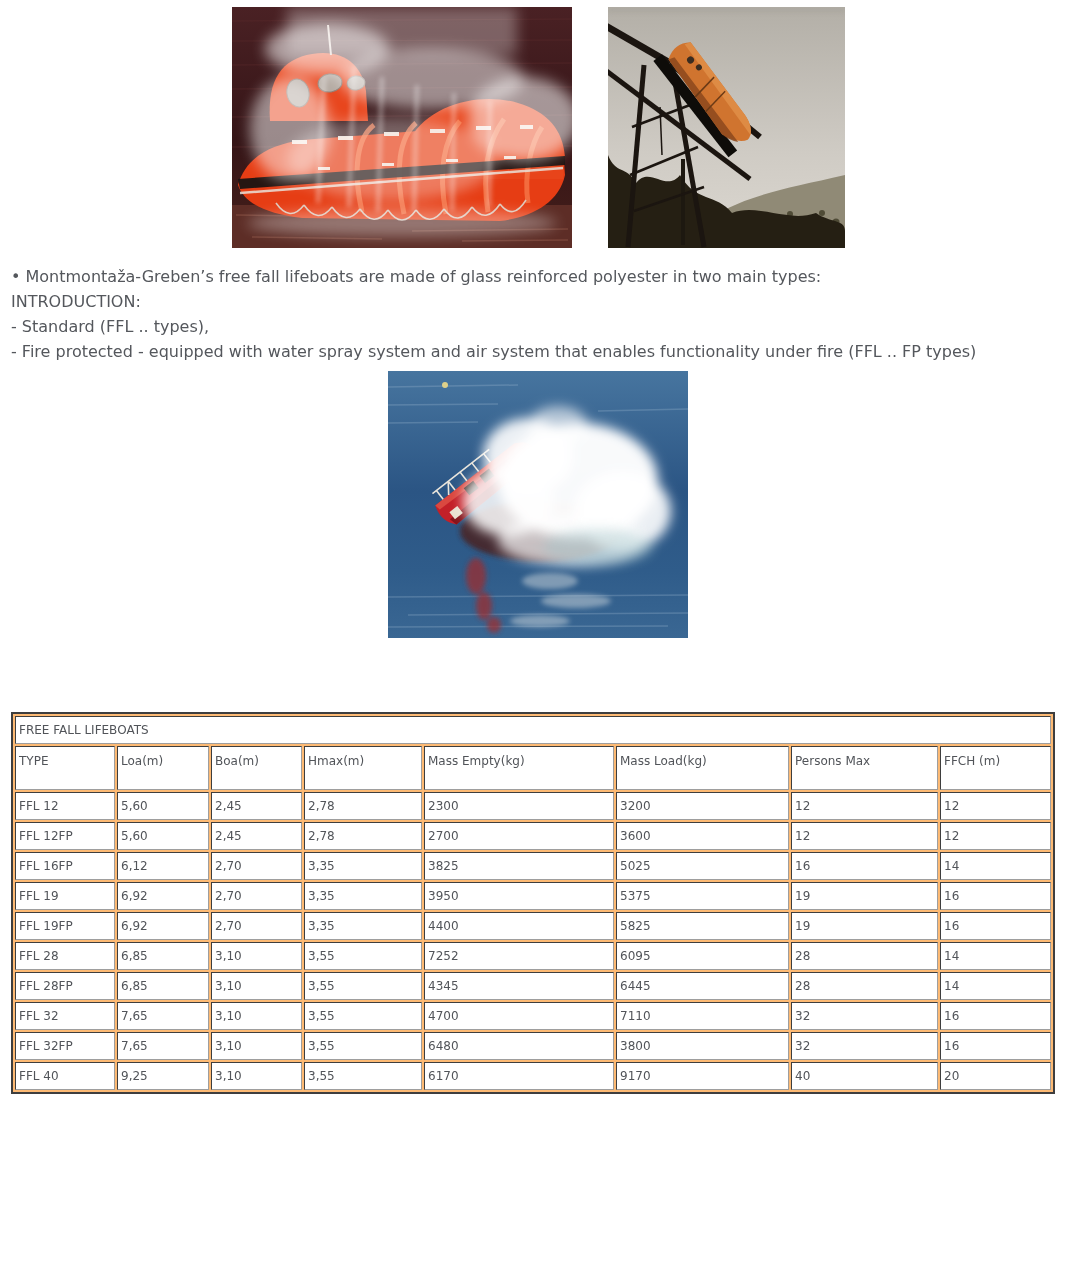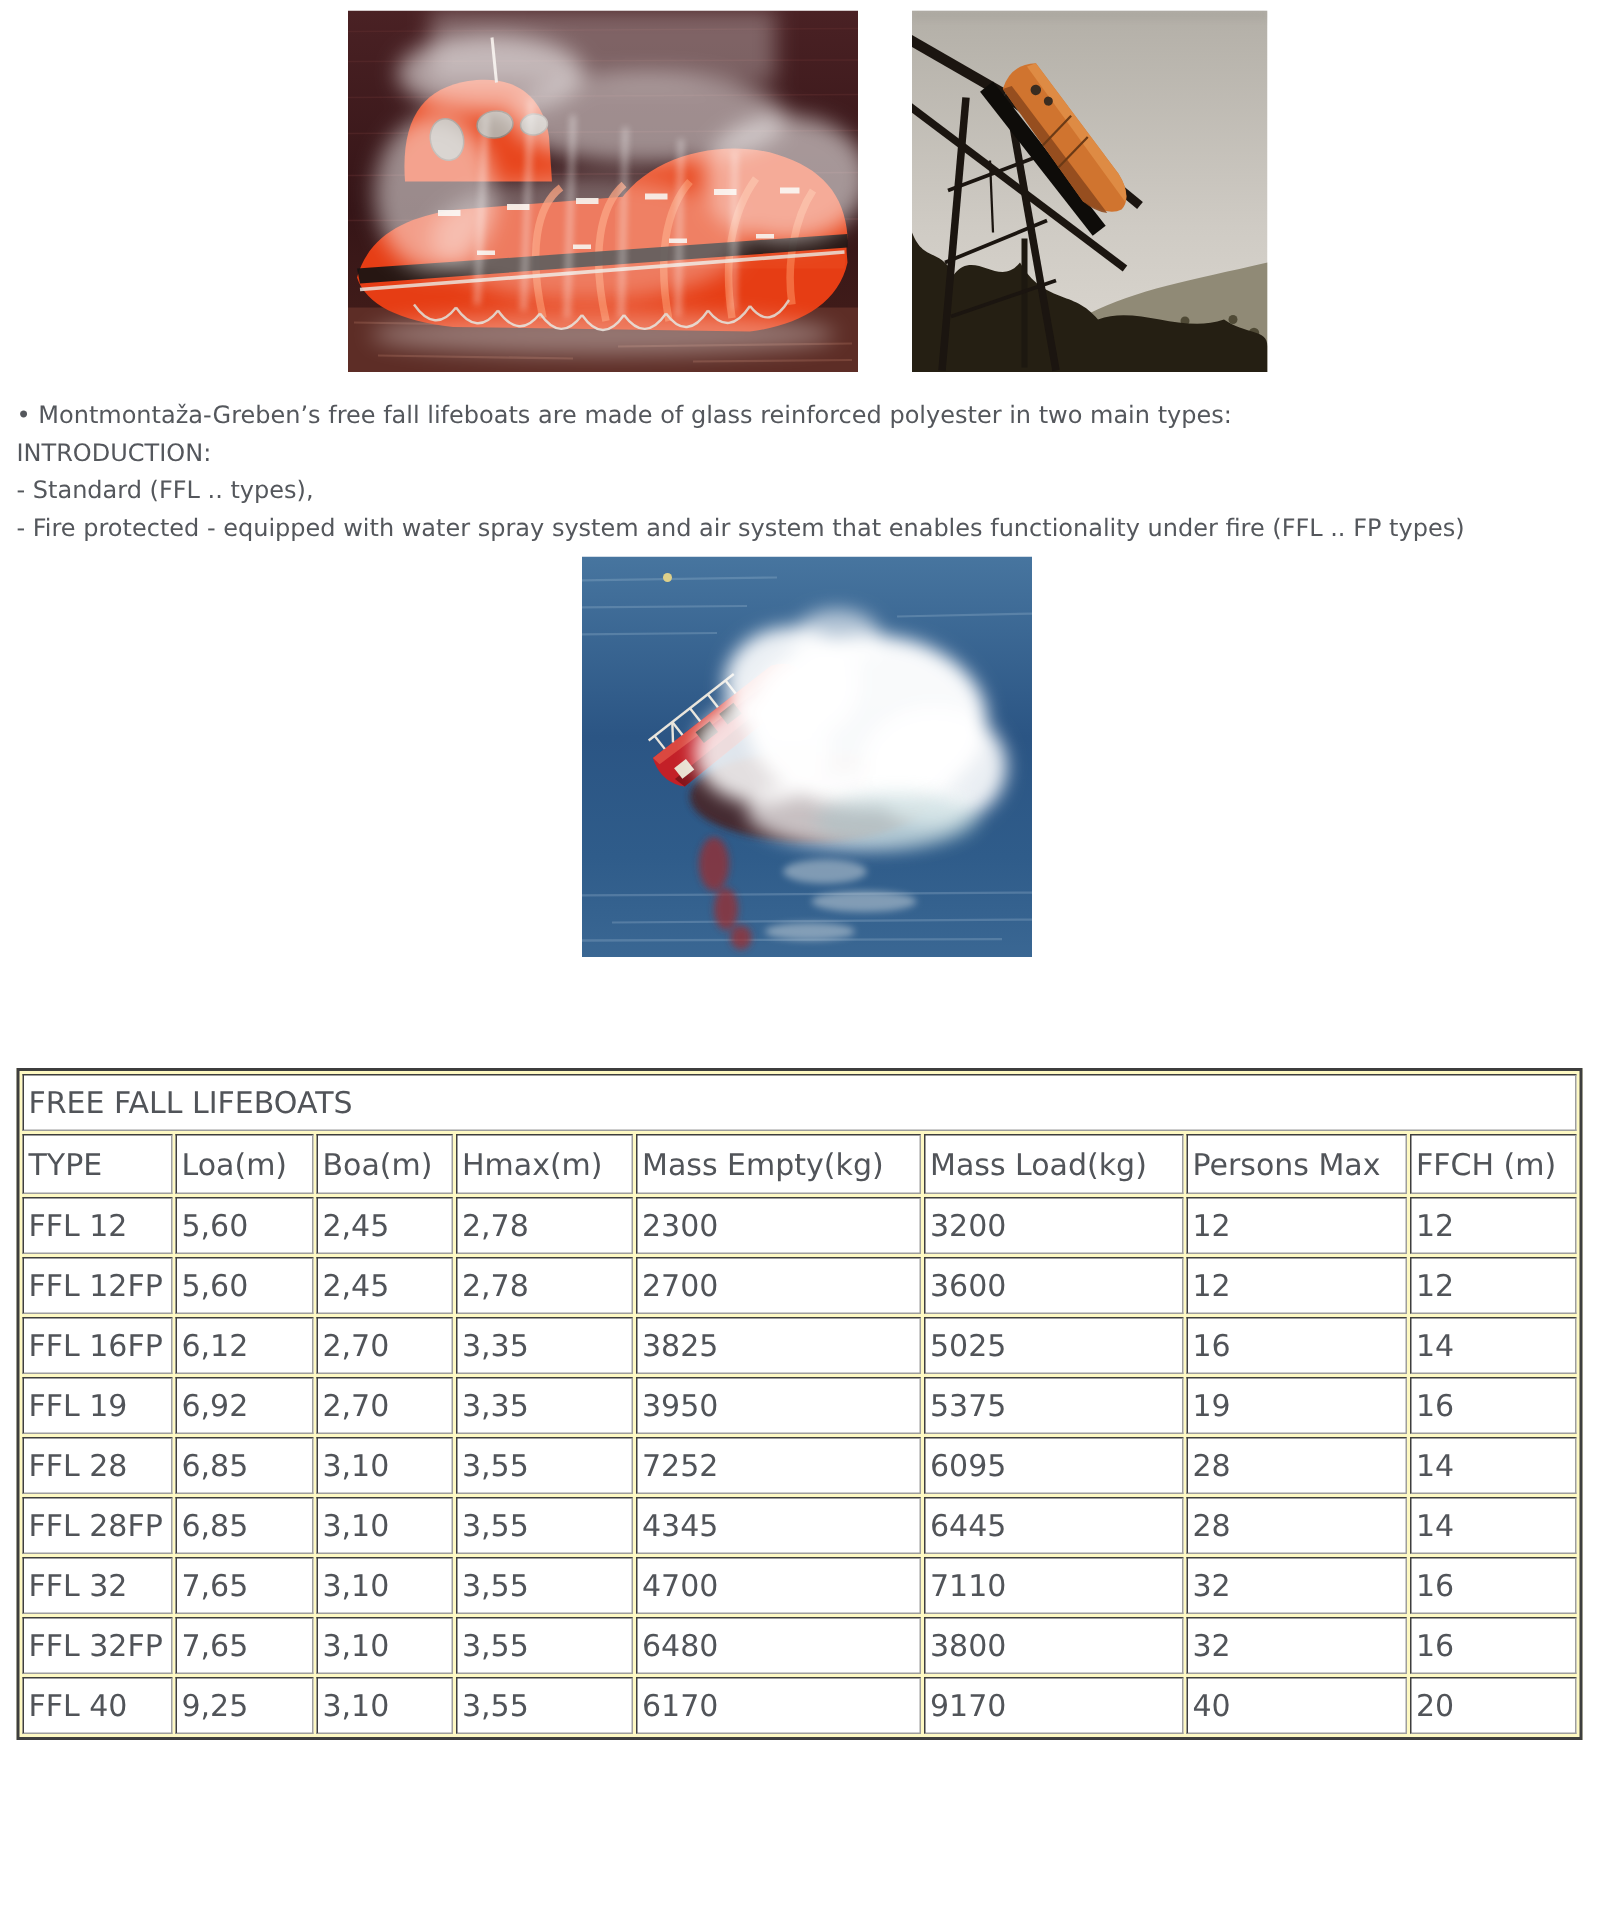--- a/index.html
+++ b/index.html
@@ -27,35 +27,35 @@
   .photo3 { display: block; width: 300px; height: 267px; }
 
   
   table.ffl {
     margin: 74px 0 0 11px;
     width: 1044px;
     table-layout: fixed;
     border-collapse: separate;
     border-spacing: 2px;
     border: 2px solid #3e3e3e;
-    background: #fef9c3;
-    font-size: 20px;
+    background: #fdba74;
+    font-size: 12px;
     color: #515459;
   }
   table.ffl td {
     border-style: solid;
     border-width: 1px;
     border-color: #3e3e3e #9e9e9e #9e9e9e #3e3e3e;
     padding: 6px 2px 6px 3px;
     white-space: nowrap;
     overflow: hidden;
     background: #ffffff;
   }
   td.title-cell { padding: 4px 2px 4px 3px; }
-  tr.header-row td { padding: 7px 2px 7px 3px; }
+  tr.header-row td { padding: 7px 2px 21px 3px; }
 </style>
 </head>
 <body>
 
 <div class="page">
 
   <div class="photo-row">
 
     <svg class="photo photo1" viewBox="0 0 340 241" preserveAspectRatio="none" role="img">
       <defs>
@@ -349,20 +349,30 @@
           <td>FFL 19</td>
           <td>6,92</td>
           <td>2,70</td>
           <td>3,35</td>
           <td>3950</td>
           <td>5375</td>
           <td>19</td>
           <td>16</td>
         </tr>
         <tr>
+          <td>FFL 19FP</td>
+          <td>6,92</td>
+          <td>2,70</td>
+          <td>3,35</td>
+          <td>4400</td>
+          <td>5825</td>
+          <td>19</td>
+          <td>16</td>
+        </tr>
+        <tr>
           <td>FFL 28</td>
           <td>6,85</td>
           <td>3,10</td>
           <td>3,55</td>
           <td>7252</td>
           <td>6095</td>
           <td>28</td>
           <td>14</td>
         </tr>
         <tr>

